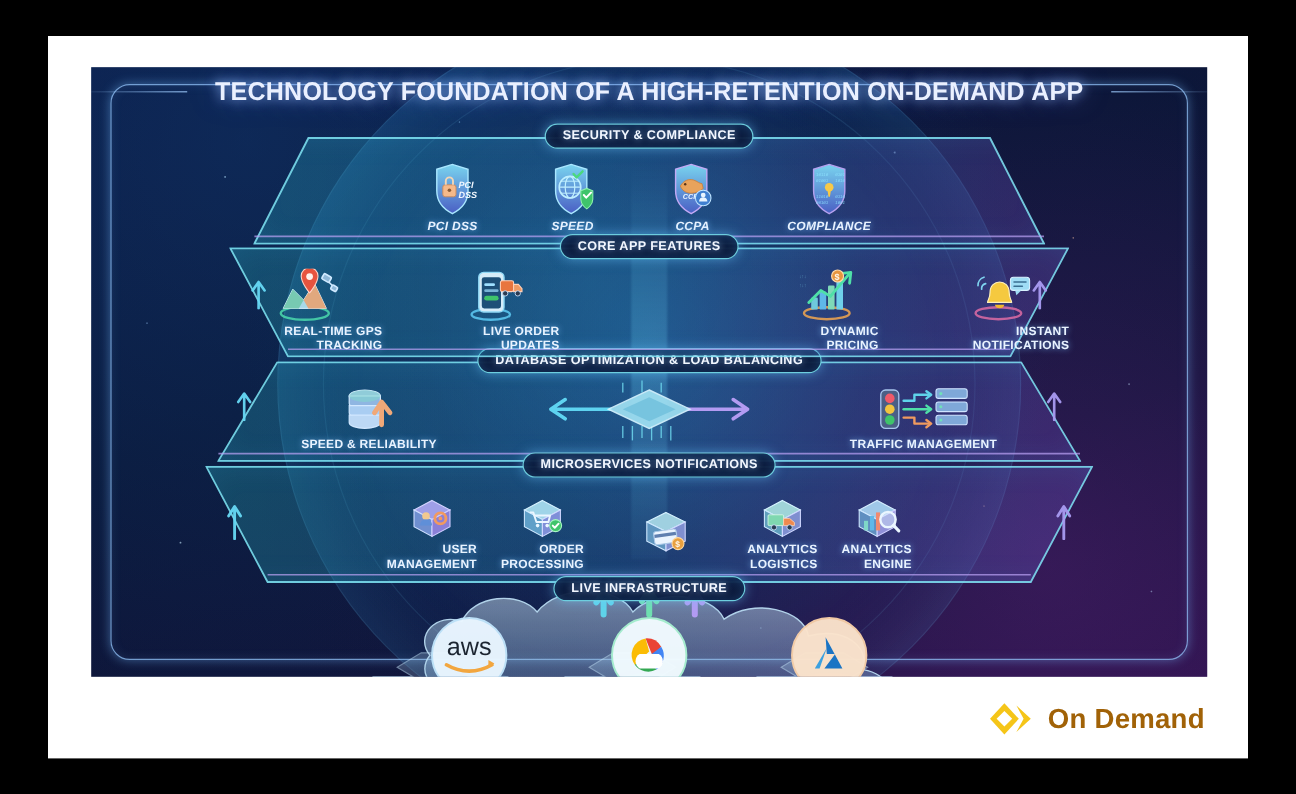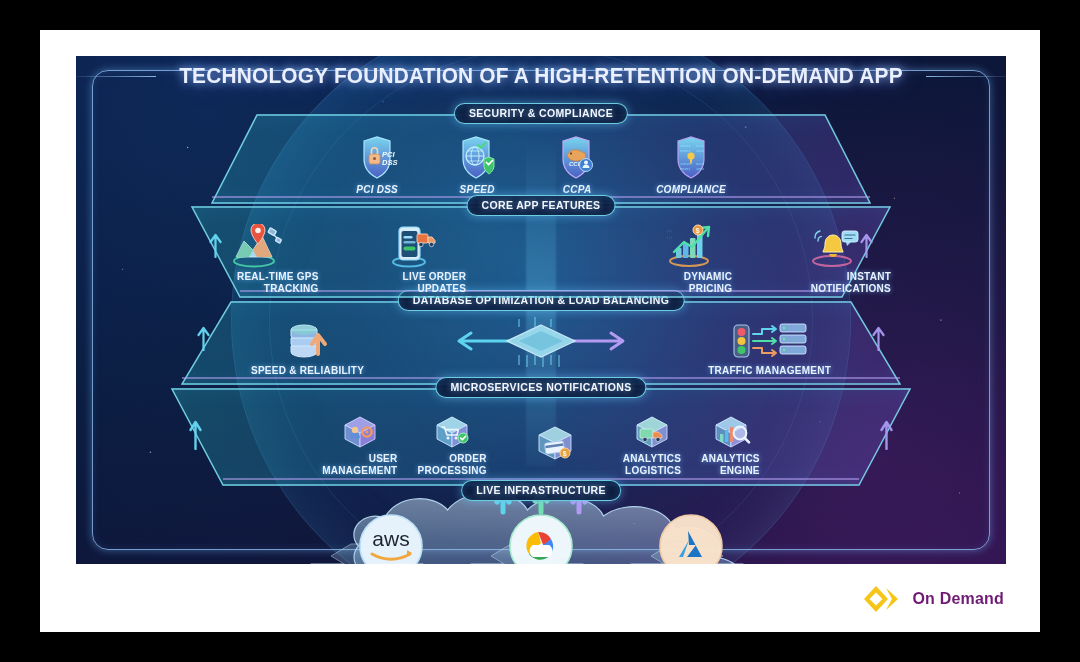--- a/index.html
+++ b/index.html
@@ -209,23 +209,23 @@
     pointer-events: none;
   }
 
   
   #footer {
     position: absolute;
     right: 36px; bottom: 18px;
     display: flex; align-items: center; gap: 10px;
   }
   #brand-name {
-    font-size: 16px;
+    font-size: 23px;
     font-weight: 700;
-    color: #701a75;
+    color: #a16207;
     letter-spacing: 0.2px;
   }
 </style>
 </head>
 <body>
 
 <div id="stage">
   <div id="sheet">
 
     <div id="panel">

